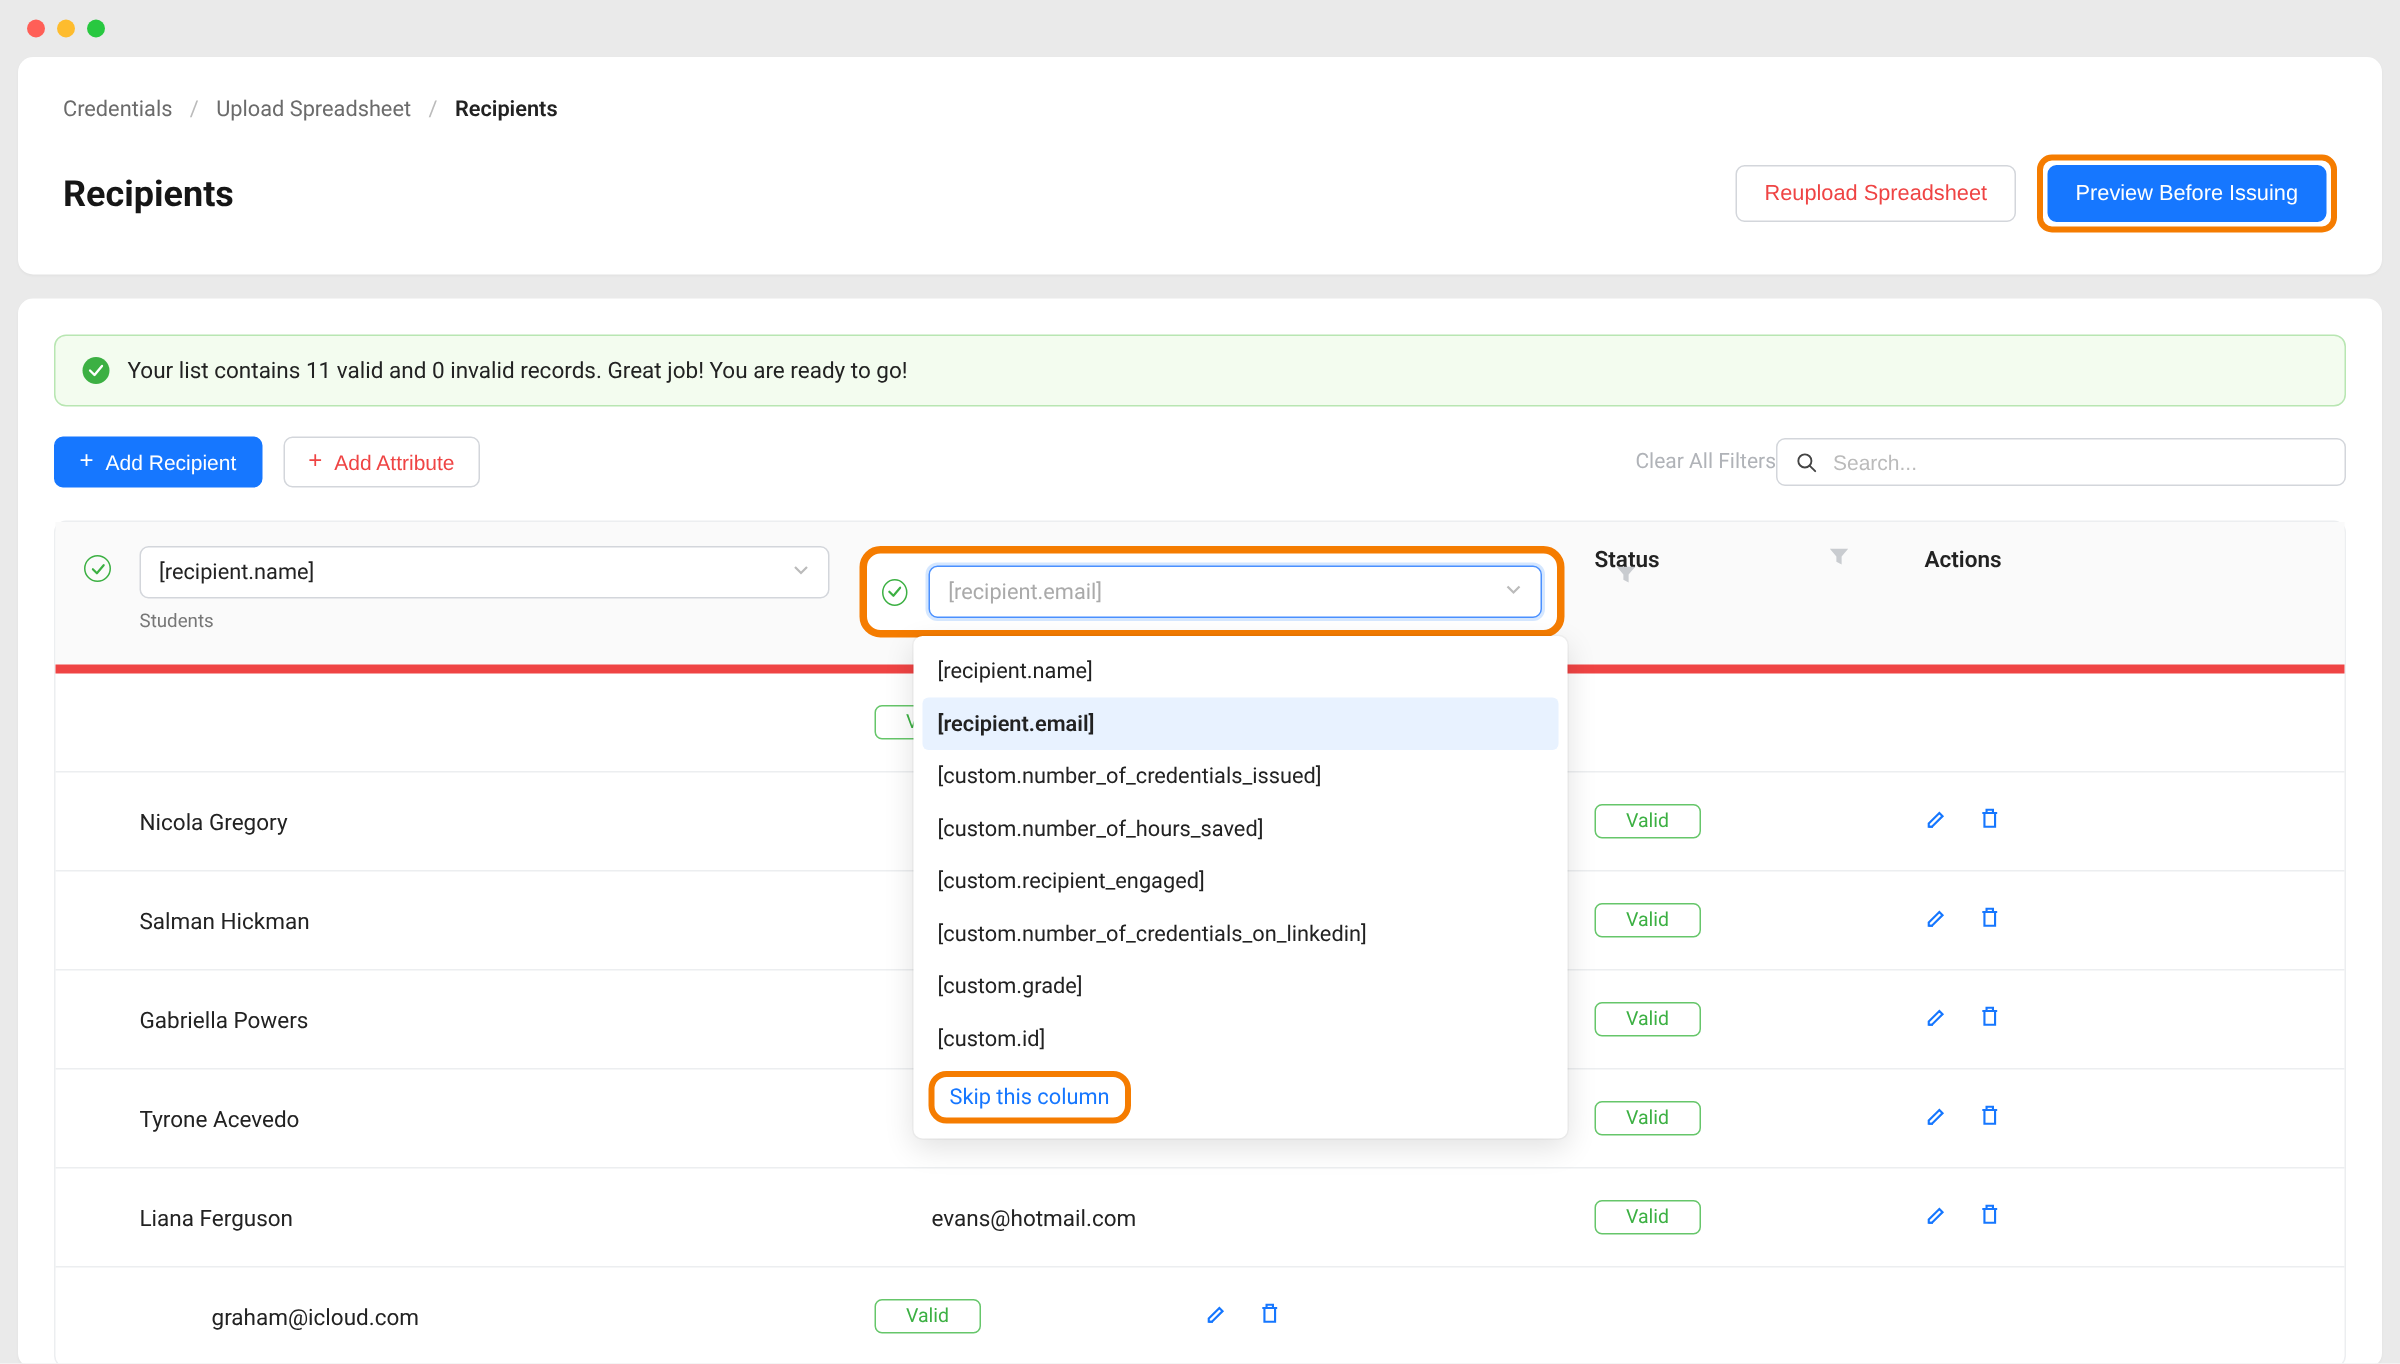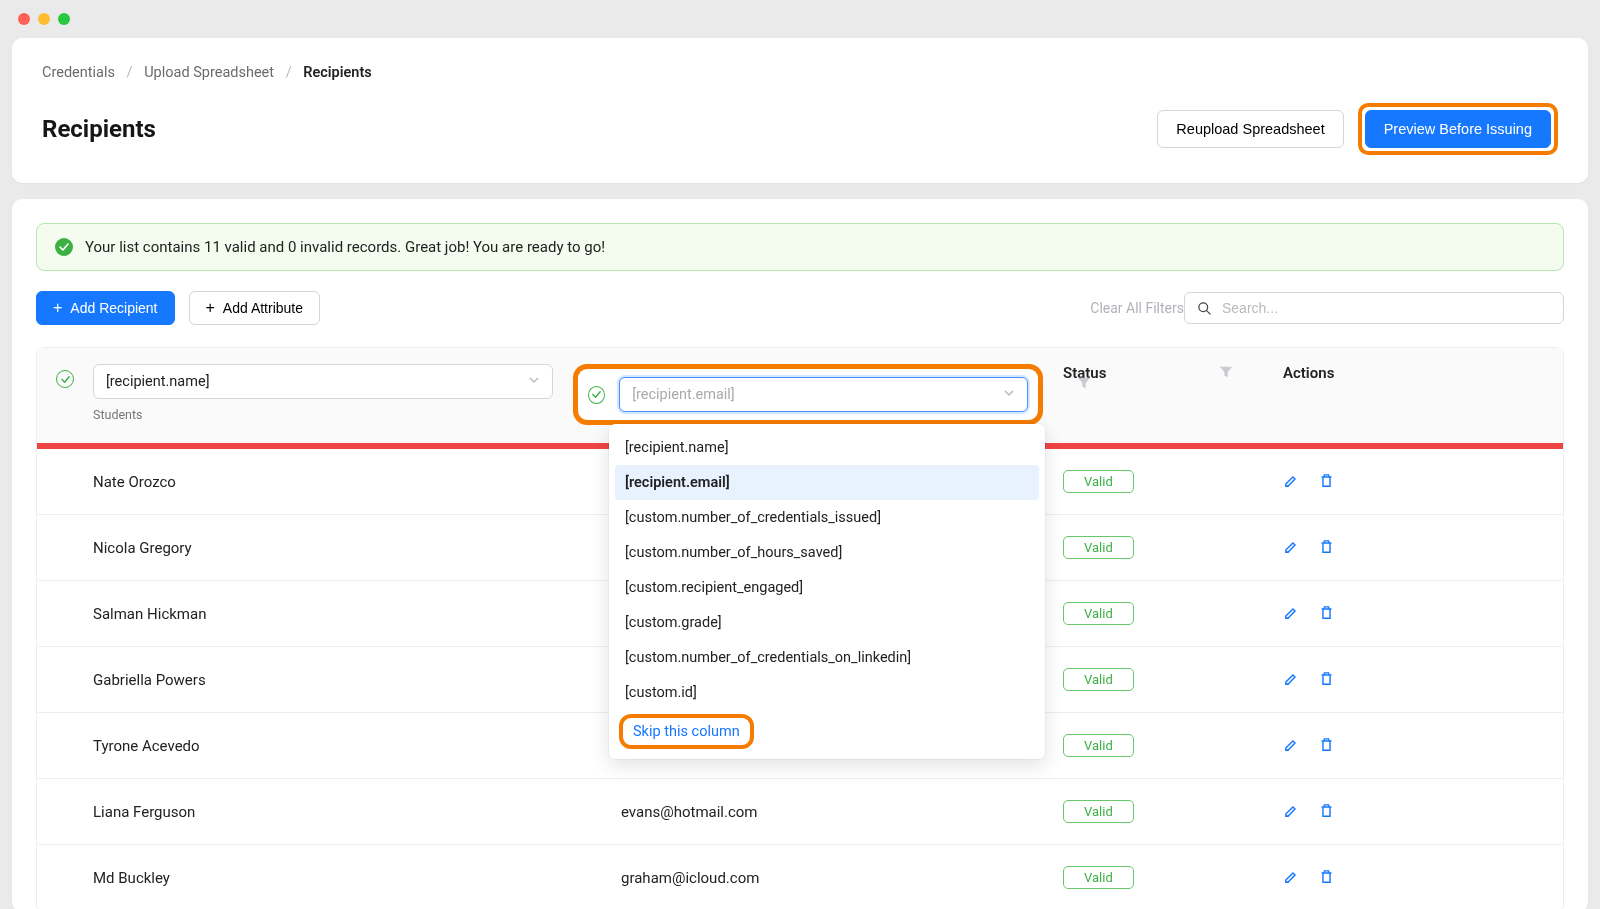--- a/index.html
+++ b/index.html
@@ -50,21 +50,21 @@
     border-radius: 6px;
     padding: 10px 18px;
     font-size: 14.5px;
     cursor: pointer;
     border: 1px solid transparent;
     background: #fff;
     display: inline-flex;
     align-items: center;
     gap: 8px;
   }
-  .btn-outline { border-color: #d3d6db; color: #000000; }
+  .btn-outline { border-color: #d3d6db; color: #ef4444; }
   .btn-primary {
     background: #1677ff;
     color: #fff;
     border-color: #1677ff;
     font-weight: 500;
   }
   .highlight-ring {
     border: 4px solid #f57c00;
     border-radius: 10px;
     padding: 3px;
@@ -343,22 +343,22 @@
               </svg>
           </span>
 
           <div class="dropdown-panel">
             <div id="dd-items-slot">
                 <div class="dd-item">[recipient.name]</div>
                 <div class="dd-item selected">[recipient.email]</div>
                 <div class="dd-item">[custom.number_of_credentials_issued]</div>
                 <div class="dd-item">[custom.number_of_hours_saved]</div>
                 <div class="dd-item">[custom.recipient_engaged]</div>
+                <div class="dd-item">[custom.number_of_credentials_on_linkedin]</div>
                 <div class="dd-item">[custom.grade]</div>
-                <div class="dd-item">[custom.number_of_credentials_on_linkedin]</div>
                 <div class="dd-item">[custom.id]</div>
               </div>
             <div class="dd-skip">
               <span class="ring-skip">
                 <span class="skip-link">Skip this column</span>
               </span>
             </div>
           </div>
         </div>
 
@@ -371,21 +371,20 @@
           </span>
         </div>
         <div class="col-actions">
           <span class="col-head-label">Actions</span>
         </div>
       </div>
 
       <div id="tbody-slot">
           <div class="tbody-row">
             <div class="col-check"></div>
-            <div class="col1"><span class="cell-text">Nate Orozco</span></div>
             <div class="col2"><span class="cell-text" style="padding-left: 48px;"></span></div>
             <div class="col-status">
               <span class="badge-valid">Valid</span>
             </div>
             <div class="col-actions">
               <div class="row-actions">
                 <span><svg viewBox="0 0 24 24">
                     <path d="M4 17 L14 7 L17 10 L7 20 H4 Z" fill="none" stroke="#1677ff" stroke-width="2"></path>
                     <line x1="4" y1="20" x2="8" y2="20" stroke="#1677ff" stroke-width="2"></line>
                   </svg></span>
@@ -485,21 +484,20 @@
                     <line x1="4" y1="20" x2="8" y2="20" stroke="#1677ff" stroke-width="2"></line>
                   </svg></span>
                 <span><svg viewBox="0 0 24 24">
                     <path d="M5 7 H19 M9 7 V4 H15 V7 M7 7 V20 H17 V7" fill="none" stroke="#1677ff" stroke-width="2"></path>
                   </svg></span>
               </div>
             </div>
           </div>
           <div class="tbody-row">
             <div class="col-check"></div>
-            <div class="col1"><span class="cell-text">Md Buckley</span></div>
             <div class="col2"><span class="cell-text" style="padding-left: 48px;">graham@icloud.com</span></div>
             <div class="col-status">
               <span class="badge-valid">Valid</span>
             </div>
             <div class="col-actions">
               <div class="row-actions">
                 <span><svg viewBox="0 0 24 24">
                     <path d="M4 17 L14 7 L17 10 L7 20 H4 Z" fill="none" stroke="#1677ff" stroke-width="2"></path>
                     <line x1="4" y1="20" x2="8" y2="20" stroke="#1677ff" stroke-width="2"></line>
                   </svg></span>

